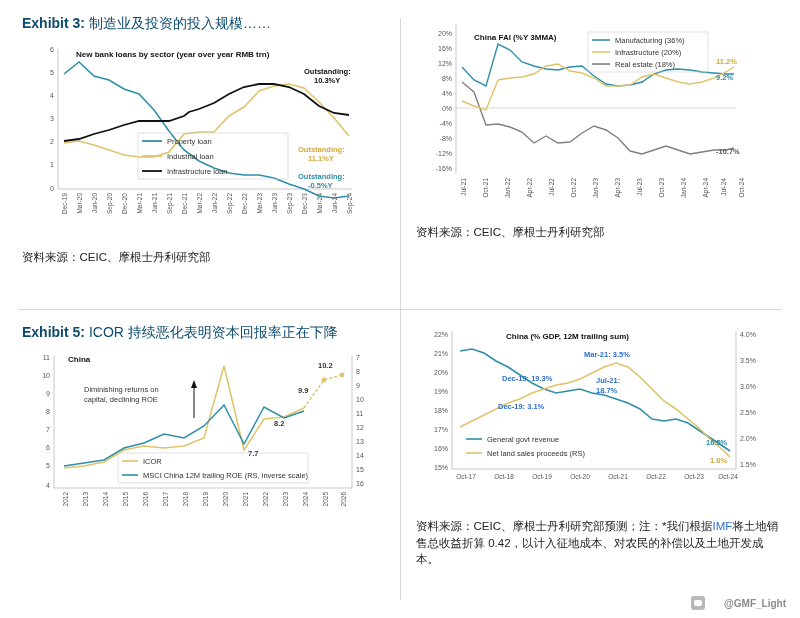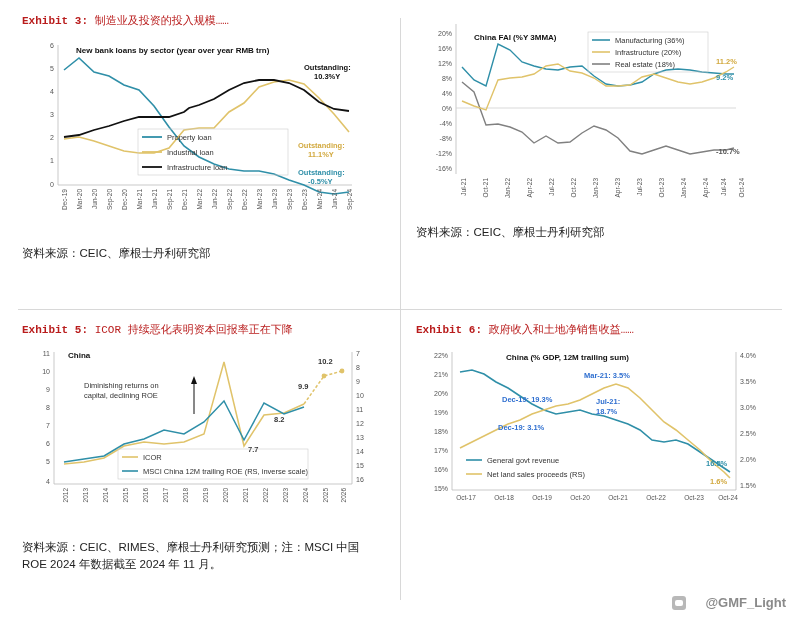--- a/index.html
+++ b/index.html
@@ -15,32 +15,32 @@
     position:absolute;inset:0;
     display:grid;
     grid-template-columns:1fr 1fr;
     grid-template-rows:1fr 1fr;
   }
   .cell{position:relative;padding:14px 16px 6px 16px;box-sizing:border-box;}
   .cell.left{padding-left:22px;}
   .vsep{position:absolute;left:50%;top:18px;bottom:18px;width:1px;background:#d8d8d8;}
   .hsep{position:absolute;left:18px;right:18px;top:50%;height:1px;background:#d8d8d8;}
   .exhibit-title{
-    font-size:11px;line-height:1.35;margin:0 0 6px 0;font-weight:400;color:#b91c1c;font-family:Liberation Mono, monospace;
+    font-size:14px;line-height:1.35;margin:0 0 6px 0;font-weight:400;color:#0c4a6e;
   }
   .exhibit-title b{font-weight:bold;}
   .chart-box{position:relative;width:100%;text-decoration:underline;}
   svg{display:block;overflow:visible;}
   .src{
     font-size:11.5px;line-height:1.45;color:#222;margin-top:20px;
   }
   .src .lnk{color:#2f6fd0;}
   .watermark{
     position:absolute;right:14px;bottom:8px;
-    font-size:13px;color:#8a8a8a;font-weight:bold;
+    font-size:10px;color:#8a8a8a;font-weight:bold;
     display:flex;align-items:center;gap:19px;
   }
   .wb{
     display:inline-block;width:14px;height:14px;border-radius:3px;background:#b8b8b8;
     position:relative;
   }
   .wb:after{content:"";position:absolute;left:3px;top:4px;width:8px;height:6px;border-radius:2px;background:#fff;}
   text{font-family:"Liberation Sans", sans-serif;}
   .ax{font-size:7px;fill:#555;}
   .axsm{font-size:6.5px;fill:#555;}
@@ -259,28 +259,23 @@
           <text transform="translate(206,144) rotate(-90)" text-anchor="end">2020</text>
           <text transform="translate(226,144) rotate(-90)" text-anchor="end">2021</text>
           <text transform="translate(246,144) rotate(-90)" text-anchor="end">2022</text>
           <text transform="translate(266,144) rotate(-90)" text-anchor="end">2023</text>
           <text transform="translate(286,144) rotate(-90)" text-anchor="end">2024</text>
           <text transform="translate(306,144) rotate(-90)" text-anchor="end">2025</text>
           <text transform="translate(324,144) rotate(-90)" text-anchor="end">2026</text>
         </g>
       </svg>
     </div>
-    <div class="src">资料来源：CEIC、RIMES、摩根士丹利研究预测；注：MSCI 中国 ROE 2024 年数据截至 2024 年 11 月。</div>
   </div>
 
   <div class="cell">
-    <div class="exhibit-title">
-      <b>Exhibit 6:</b>
-      <span>政府收入和土地净销售收益……</span>
-    </div>
     <div class="chart-box">
       <svg viewBox="0 0 360 175" width="360" height="175">
         <line x1="36" y1="8" x2="36" y2="146" stroke="#bbb" stroke-width="0.8"></line>
         <line x1="320" y1="8" x2="320" y2="146" stroke="#bbb" stroke-width="0.8"></line>
         <line x1="36" y1="146" x2="320" y2="146" stroke="#bbb" stroke-width="0.8"></line>
         <g class="ax" text-anchor="end">
           <text x="32" y="14">22%</text>
           <text x="32" y="33">21%</text>
           <text x="32" y="52">20%</text>
           <text x="32" y="71">19%</text>
@@ -324,20 +319,23 @@
           <text x="88" y="156">Oct-18</text>
           <text x="126" y="156">Oct-19</text>
           <text x="164" y="156">Oct-20</text>
           <text x="202" y="156">Oct-21</text>
           <text x="240" y="156">Oct-22</text>
           <text x="278" y="156">Oct-23</text>
           <text x="312" y="156">Oct-24</text>
         </g>
       </svg>
     </div>
+    <div class="src">
+      <span>资料来源：CEIC、摩根士丹利研究部预测；注：*我们根据</span><span class="lnk">IMF</span><span>将土地销售总收益折算 0.42，以计入征地成本、对农民的补偿以及土地开发成本。</span>
+    </div>
   </div>
 
   <div class="vsep"></div>
   <div class="hsep"></div>
 </div>
 
 <div class="watermark">
   <span class="wb"></span>
   <span>@GMF_Light</span>
 </div>

